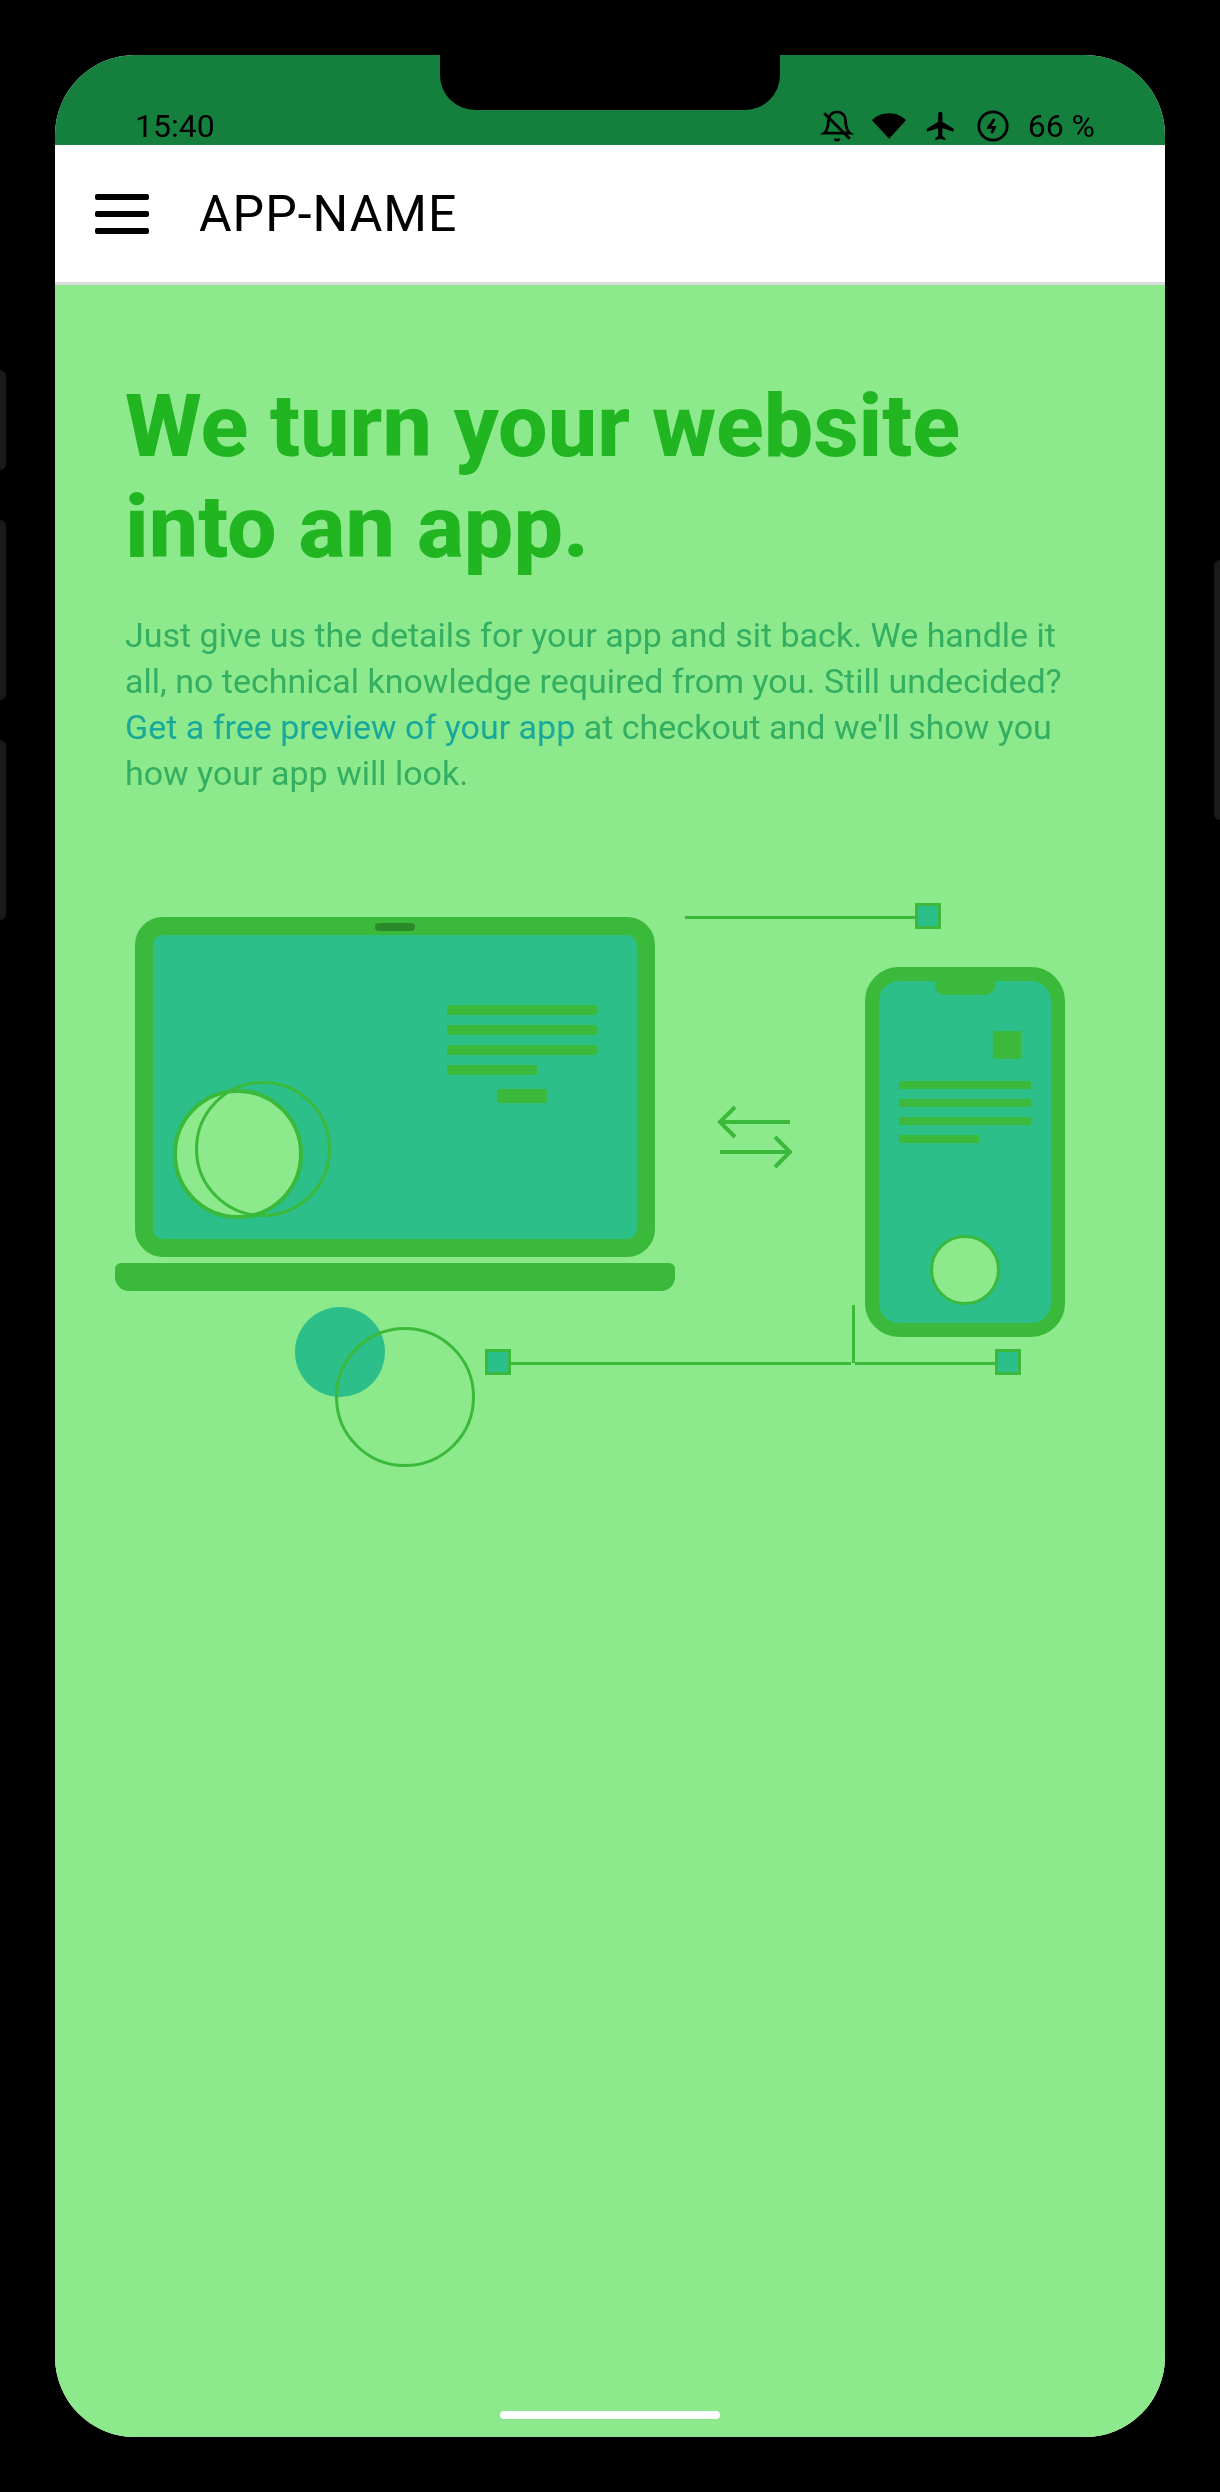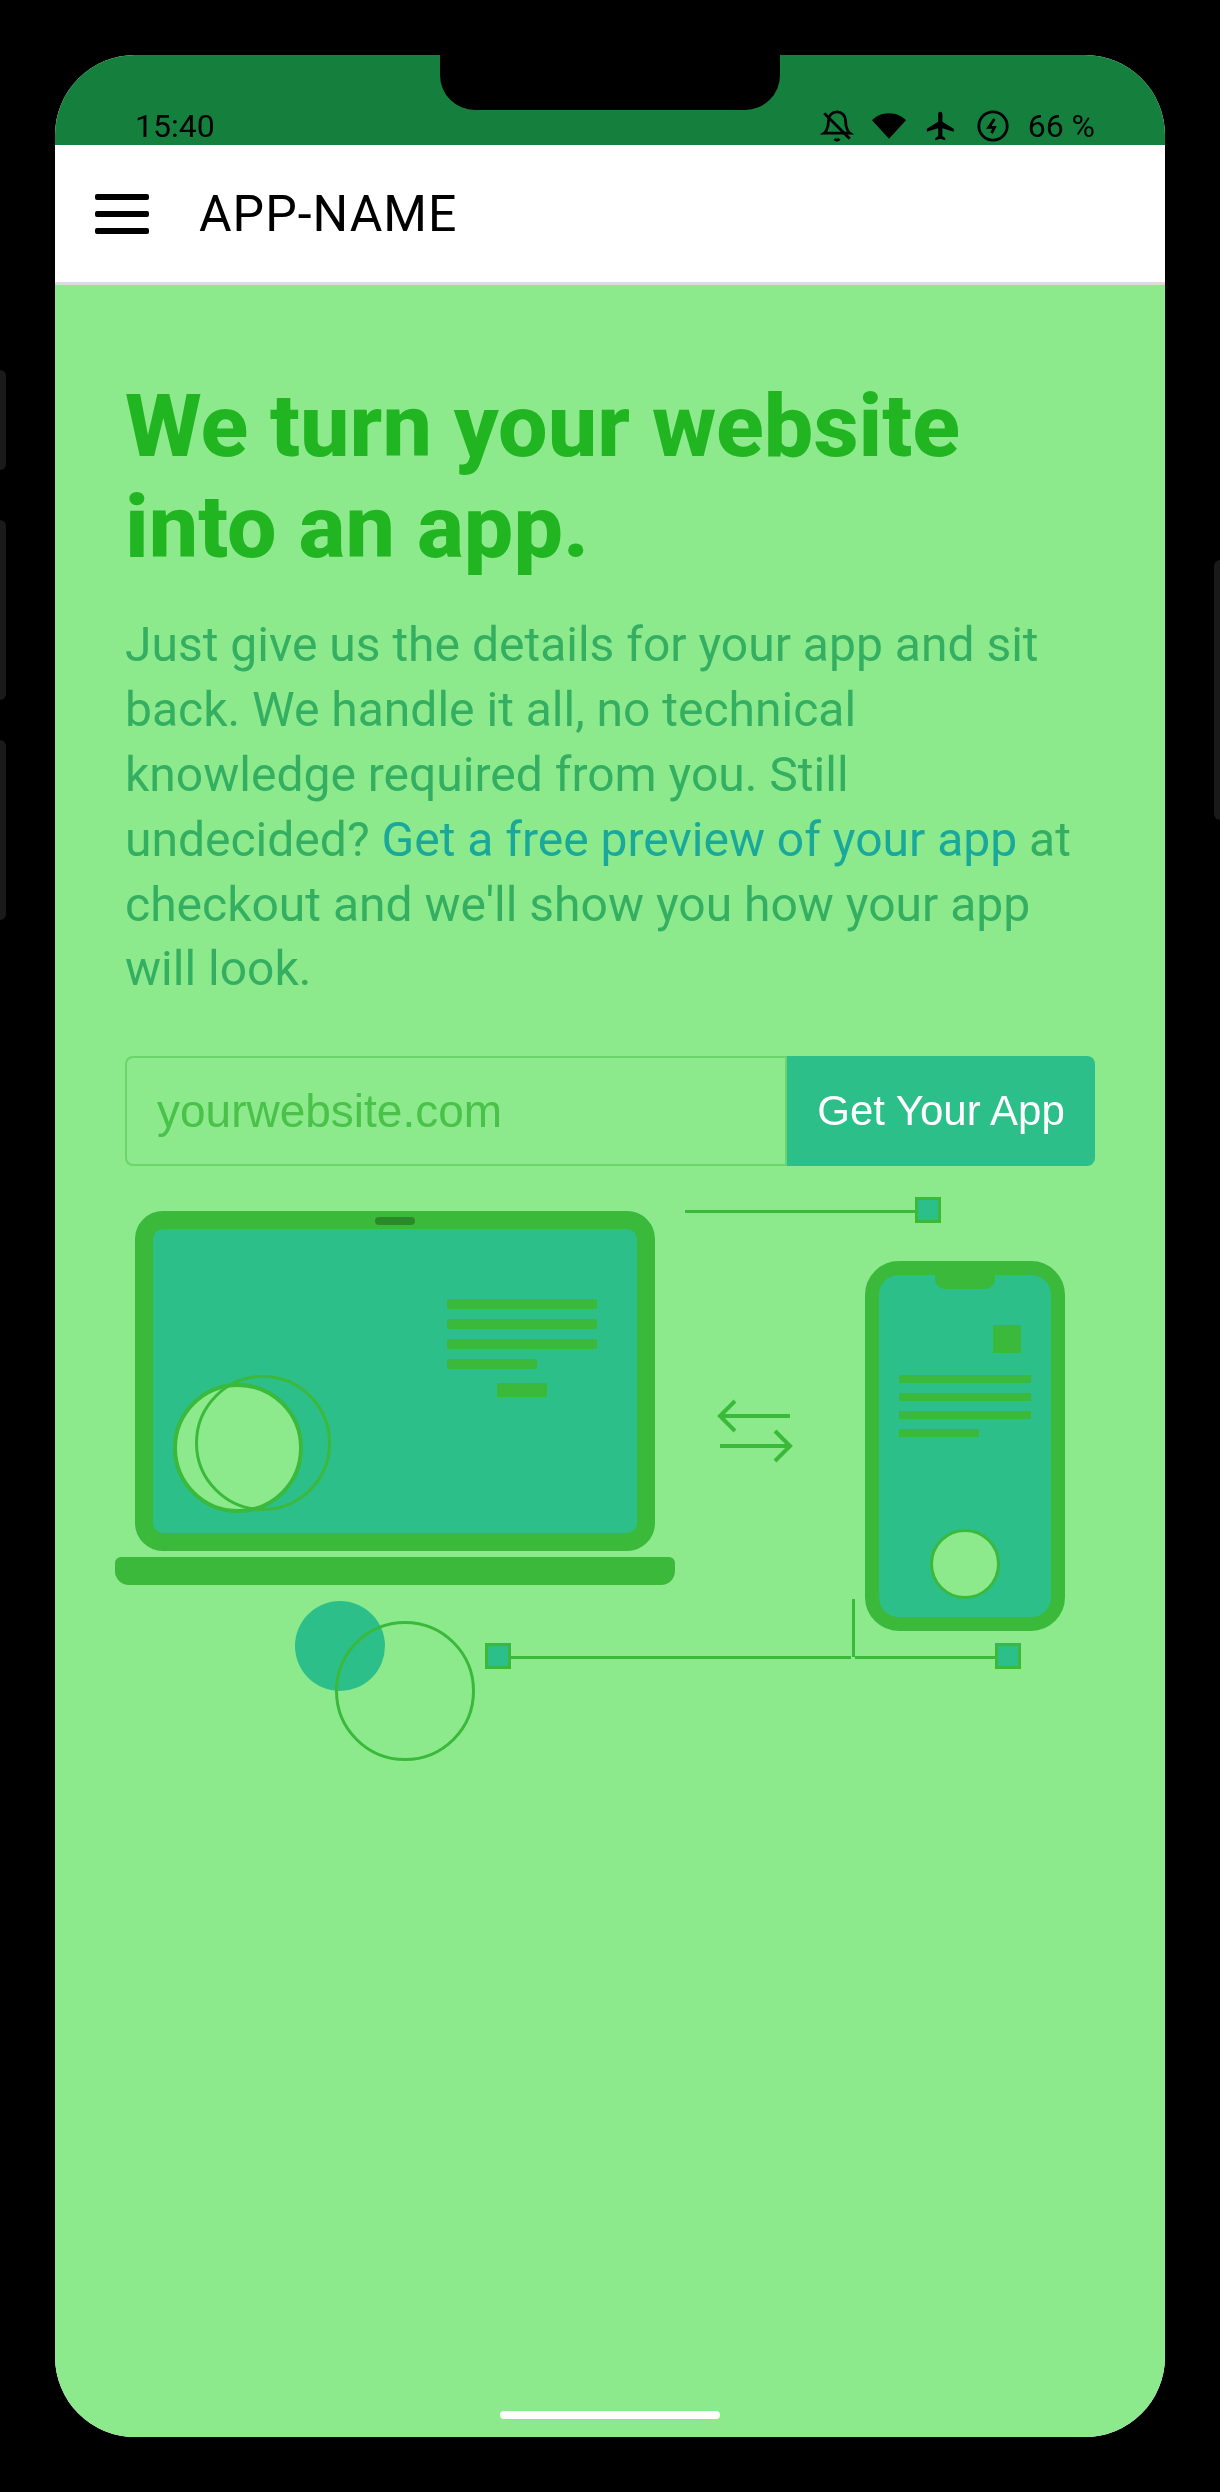--- a/index.html
+++ b/index.html
@@ -110,24 +110,24 @@
     position: relative;
   }
   .headline {
     font-size: 88px;
     font-weight: 800;
     line-height: 1.15;
     color: #22b522;
     margin-bottom: 36px;
   }
   .subtext {
-    font-size: 48px;
+    font-size: 34px;
     line-height: 1.35;
     color: #34af62;
-    margin-bottom: 54px;
+    margin-bottom: 100px;
   }
   .subtext .link {
     color: #1aa89a;
   }
   .input-row {
     display: flex;
     height: 110px;
     margin-bottom: 25px;
   }
   .url-input {
@@ -307,24 +307,20 @@
         </div>
         <div class="app-title">APP-NAME</div>
       </div>
 
       <div class="content">
         <h1 class="headline">We turn your website into an app.</h1>
         <p class="subtext">
           <span>Just give us the details for your app and sit back. We handle it all, no technical knowledge required from you. Still undecided? </span><a class="link">Get a free preview of your app</a><span> at checkout and we'll show you how your app will look.</span>
         </p>
 
-        <div class="input-row">
-          <input class="url-input" type="text" placeholder="yourwebsite.com" style="">
-          <button class="cta-button">Get Your App</button>
-        </div>
 
         <div class="illustration">
           <div class="deco-line deco-line-3"></div>
           <div class="laptop">
             <div class="laptop-screen">
               <div class="laptop-camera"></div>
               <div class="laptop-lines">
                   <div></div>
                   <div></div>
                   <div></div>

